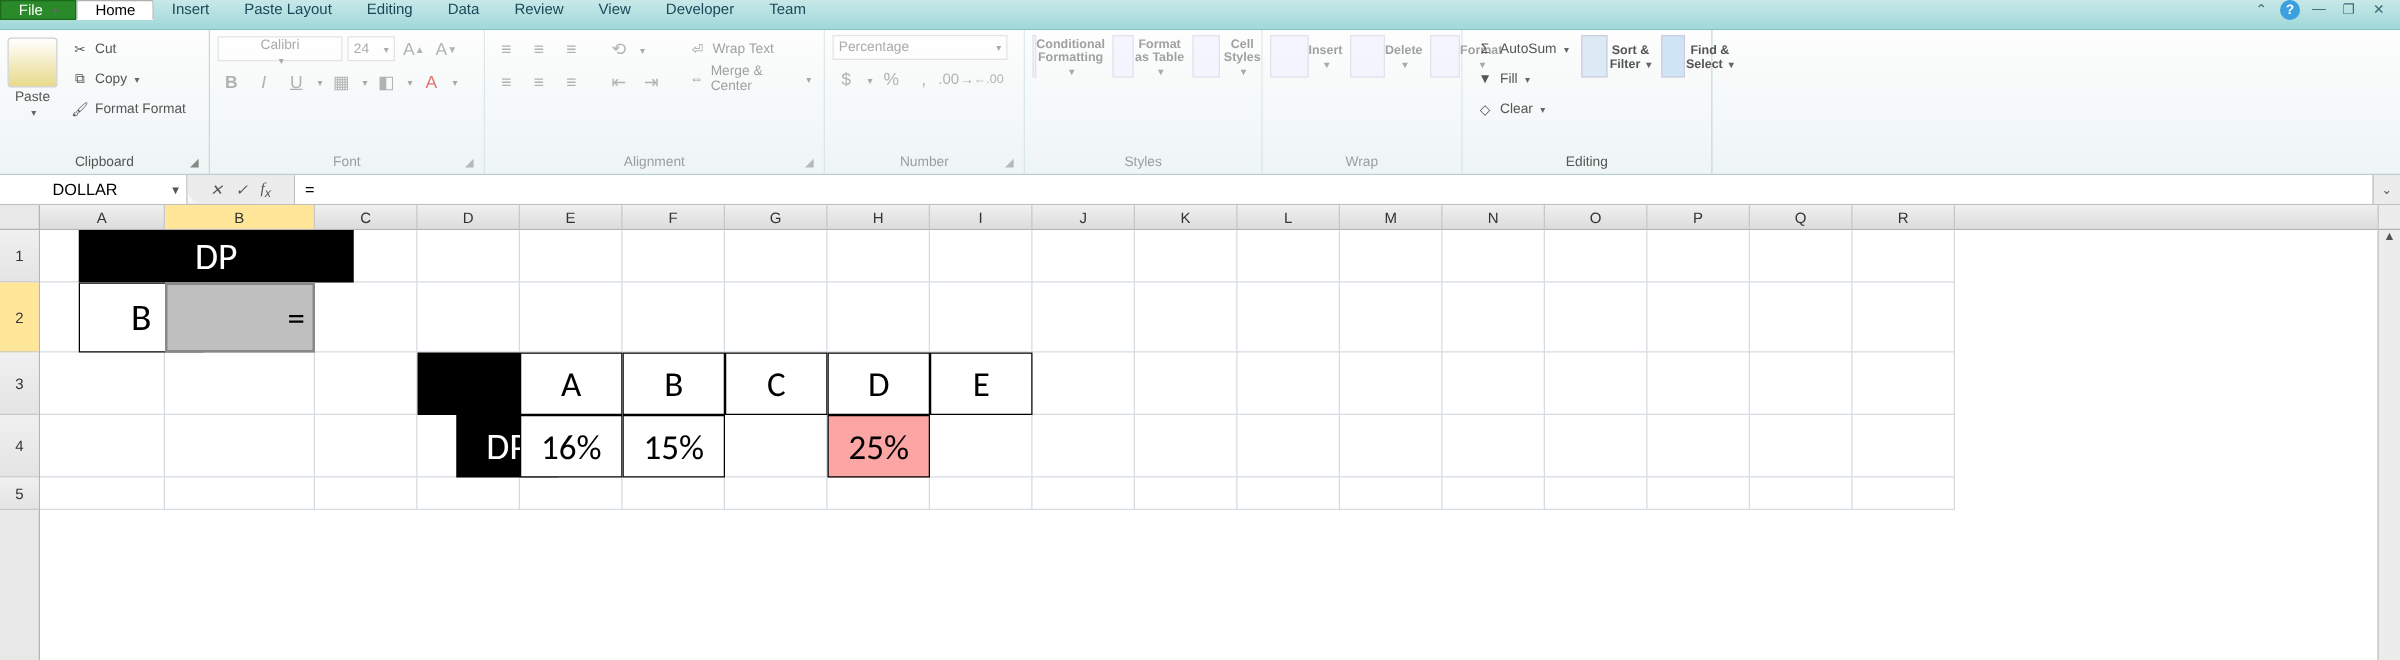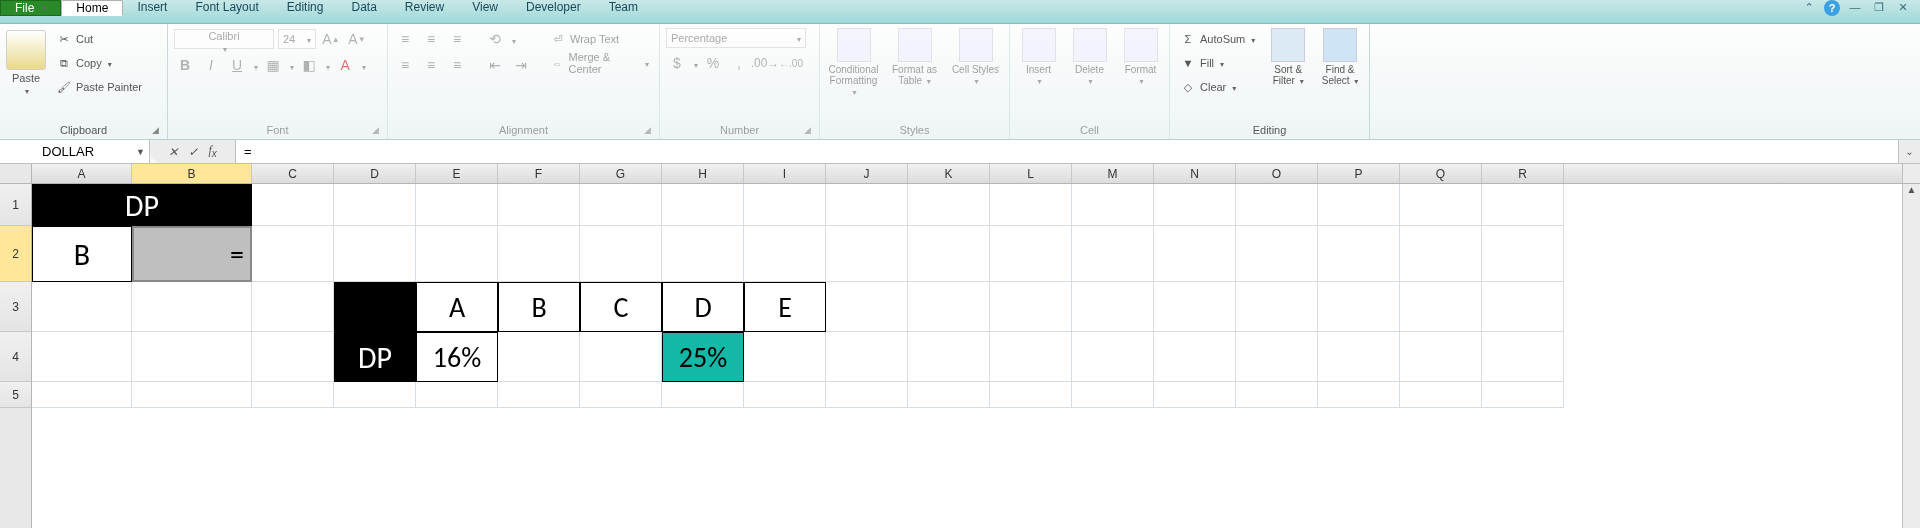--- a/index.html
+++ b/index.html
@@ -23,21 +23,21 @@
   .bigicon { width: 40px; height: 40px; border: 1px solid #d0d0d0; border-radius: 3px; background: #f5f5f5; margin: 2px auto 0; }
   .vstack { display: flex; flex-direction: column; gap: 2px; }
   .hstack { display: flex; align-items: center; gap: 4px; }
   .smbtn { height: 22px; display: flex; align-items: center; gap: 4px; padding: 0 4px; font-size: 11px; color: #555; cursor: pointer; }
   .ico { width: 16px; height: 16px; display: inline-flex; align-items: center; justify-content: center; }
   .dd::after { content: "▾"; font-size: 8px; color: #666; margin-left: 2px; }
   .fontbox, .sizebox { border: 1px solid #cfcfcf; background: #fff; height: 20px; font-size: 11px; padding: 0 4px; display: flex; align-items: center; color: #666; }
   .fontbox { width: 100px; justify-content: space-between; flex-direction: column; }
   .sizebox { width: 38px; justify-content: space-between; }
   .iconbtn { width: 22px; height: 22px; display: flex; align-items: center; justify-content: center; color: #777; font-size: 14px; cursor: pointer; }
-  .bigbtn { display: flex; flex-direction: column; align-items: center; width: 58px; cursor: pointer; }
+  .bigbtn { display: flex; align-items: center; width: 58px; cursor: pointer; font-weight: bold; }
   .bigbtn .bi { width: 34px; height: 34px; background: #eef; border: 1px solid #ccd; margin-bottom: 2px; }
   .bigbtn span { font-size: 10px; color: #555; text-align: center; line-height: 1.1; }
   .numfmt { border: 1px solid #cfcfcf; background: #fff; height: 20px; width: 140px; font-size: 11px; padding: 0 4px; display: flex; align-items: center; justify-content: space-between; color: #666; }
   .greyed { opacity: 0.55; }
 
   
   .fxrow { height: 24px; border-bottom: 1px solid #c0c0c0; display: flex; align-items: stretch; background: #f7f7f7; }
   .namebox { width: 150px; border-right: 1px solid #c0c0c0; display: flex; align-items: center; padding-left: 42px; font-size: 13px; position: relative; background: #fff; }
   .namebox .dd2 { position: absolute; right: 4px; font-size: 9px; color: #555; cursor: pointer; }
   .fxicons { width: 86px; display: flex; align-items: center; justify-content: center; gap: 10px; border-right: 1px solid #c0c0c0; background: #ececec; border-radius: 0 0 0 12px; }
@@ -54,36 +54,36 @@
   .rh { height: 42px; border-bottom: 1px solid #c8c8c8; text-align: center; font-size: 12px; color: #333; display: flex; align-items: center; justify-content: center; background: linear-gradient(#f0f0f0,#e4e4e4); }
   .rh.sel { background: #ffe699; }
   .cells { position: relative; flex: 1; }
   .cell { position: absolute; border-right: 1px solid #d4dce2; border-bottom: 1px solid #d4dce2; }
   .vscroll { width: 18px; background: #ececec; border-left: 1px solid #c0c0c0; position: relative; }
   .vscroll .up, .vscroll .dn { height: 18px; text-align: center; font-size: 10px; color: #555; cursor: pointer; }
   .vscroll .track { position: absolute; top: 18px; bottom: 18px; left: 0; right: 0; }
 
   
   .blk { background: #000; color: #fff; }
-  .bigtxt { font-family: Calibri, sans-serif; font-size: 30px; display: flex; align-items: center; justify-content: center; font-weight: 400; }
+  .bigtxt { font-family: Calibri, sans-serif; font-size: 30px; display: flex; align-items: center; justify-content: center; font-weight: 400; margin-left: 31px; }
   .midtxt { font-family: Calibri, sans-serif; font-size: 28px; display: flex; align-items: center; justify-content: center; }
   .border1 { border: 1px solid #000 !important; }
   .editcell { background: #bfbfbf; text-align: right; padding-right: 6px; font-size: 28px; font-family: Calibri; display: flex; align-items: center; justify-content: flex-end; border: 2px solid #888 !important; }
 </style>
 </head>
 <body>
 
 <div class="tabbar">
   <div class="filetab">
       <span>File</span>
       <span class="dd"></span>
     </div>
   <div class="tab active">Home</div>
   <div class="tab">Insert</div>
-  <div class="tab">Font Layout</div>
+  <div class="tab">Paste Layout</div>
   <div class="tab">Editing</div>
   <div class="tab">Data</div>
   <div class="tab">Review</div>
   <div class="tab">View</div>
   <div class="tab">Developer</div>
   <div class="tab">Team</div>
   <div class="right">
     <span class="winbtn">⌃</span>
     <span class="winbtn" style="background:#3aa0e0;color:#fff;border-radius:50%;width:16px;height:16px;line-height:16px;font-weight:bold">?</span>
     <span class="winbtn">—</span>
@@ -105,21 +105,21 @@
             <span class="ico">✂</span>
             <span>Cut</span>
           </div>
         <div class="smbtn">
             <span class="ico">⧉</span>
             <span>Copy</span>
             <span class="dd"></span>
           </div>
         <div class="smbtn">
             <span class="ico">🖌</span>
-            <span>Paste Painter</span>
+            <span>Format Format</span>
           </div>
       </div>
     </div>
     <div class="label"><span>Clipboard</span><span class="launcher">◢</span></div>
   </div>
 
   <div class="group greyed" style="width:220px">
     <div class="body vstack" style="gap:4px">
       <div class="hstack">
         <div class="fontbox">
@@ -228,21 +228,21 @@
         </div>
       <div class="bigbtn">
           <div class="bi"></div>
           <span><span>Delete</span><br><span class="dd"></span></span>
         </div>
       <div class="bigbtn">
           <div class="bi"></div>
           <span><span>Format</span><br><span class="dd"></span></span>
         </div>
     </div>
-    <div class="label"><span>Cell</span></div>
+    <div class="label"><span>Wrap</span></div>
   </div>
 
   <div class="group" style="width:200px">
     <div class="body">
       <div class="vstack">
         <div class="smbtn">
             <span class="ico">Σ</span>
             <span>AutoSum</span>
             <span class="dd"></span>
           </div>
@@ -414,20 +414,21 @@
       <div class="bigtxt border1" style="position: absolute; left: 0px; top: 42px; width: 100px; height: 56px; background: rgb(255, 255, 255);">B</div>
       <div class="editcell" style="position: absolute; left: 100px; top: 42px; width: 120px; height: 56px;">=</div>
       <div class="blk" style="position: absolute; left: 302px; top: 98px; width: 82px; height: 50px;"></div>
       <div class="blk bigtxt" style="position: absolute; left: 302px; top: 148px; width: 82px; height: 50px;">DP</div>
       <div class="midtxt border1" style="position: absolute; left: 384px; top: 98px; width: 82px; height: 50px; background: rgb(255, 255, 255);">A</div>
       <div class="midtxt border1" style="position: absolute; left: 466px; top: 98px; width: 82px; height: 50px; background: rgb(255, 255, 255);">B</div>
       <div class="midtxt border1" style="position: absolute; left: 548px; top: 98px; width: 82px; height: 50px; background: rgb(255, 255, 255);">C</div>
       <div class="midtxt border1" style="position: absolute; left: 630px; top: 98px; width: 82px; height: 50px; background: rgb(255, 255, 255);">D</div>
       <div class="midtxt border1" style="position: absolute; left: 712px; top: 98px; width: 82px; height: 50px; background: rgb(255, 255, 255);">E</div>
       <div class="midtxt border1" style="position: absolute; left: 384px; top: 148px; width: 82px; height: 50px; background: rgb(255, 255, 255);">16%</div>
-      <div class="midtxt border1" style="position: absolute; left: 630px; top: 148px; width: 82px; height: 50px; background: #14b8a6;">25%</div>
+      <div class="midtxt border1" style="position: absolute; left: 466px; top: 148px; width: 82px; height: 50px; background: rgb(255, 255, 255);">15%</div>
+      <div class="midtxt border1" style="position: absolute; left: 630px; top: 148px; width: 82px; height: 50px; background: #fca5a5;">25%</div>
     </div>
   <div class="vscroll">
     <div class="up">▲</div>
     <div class="track"></div>
 
   </div>
 </div>
 
 </body></html>

